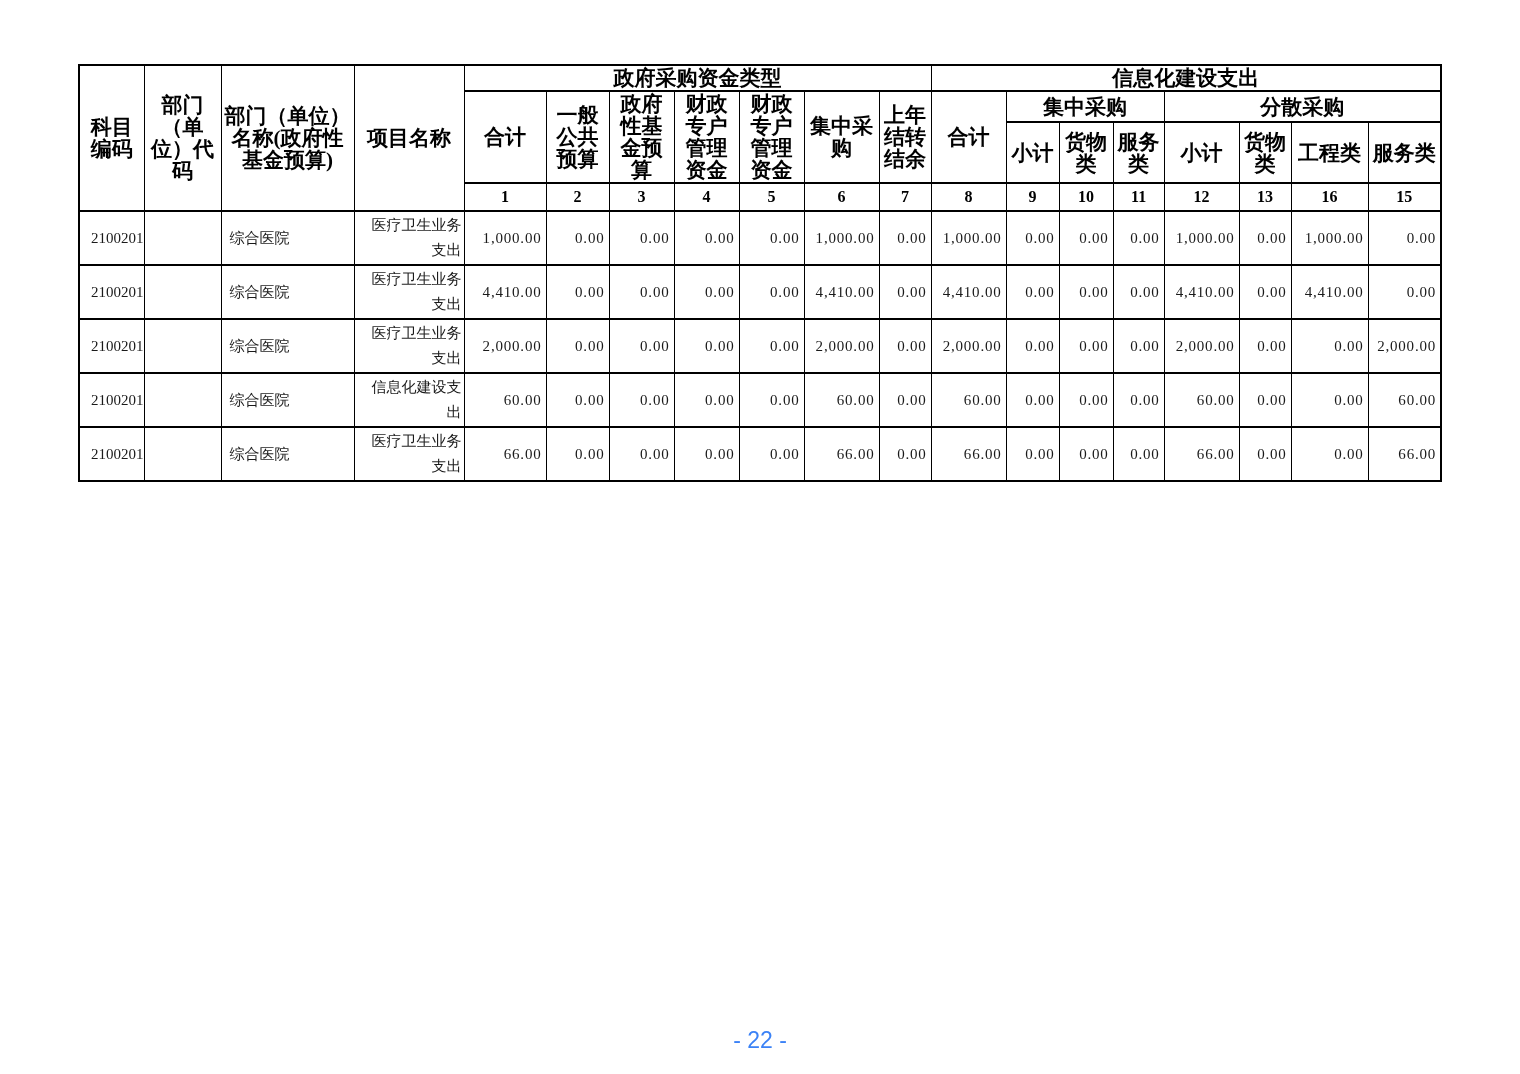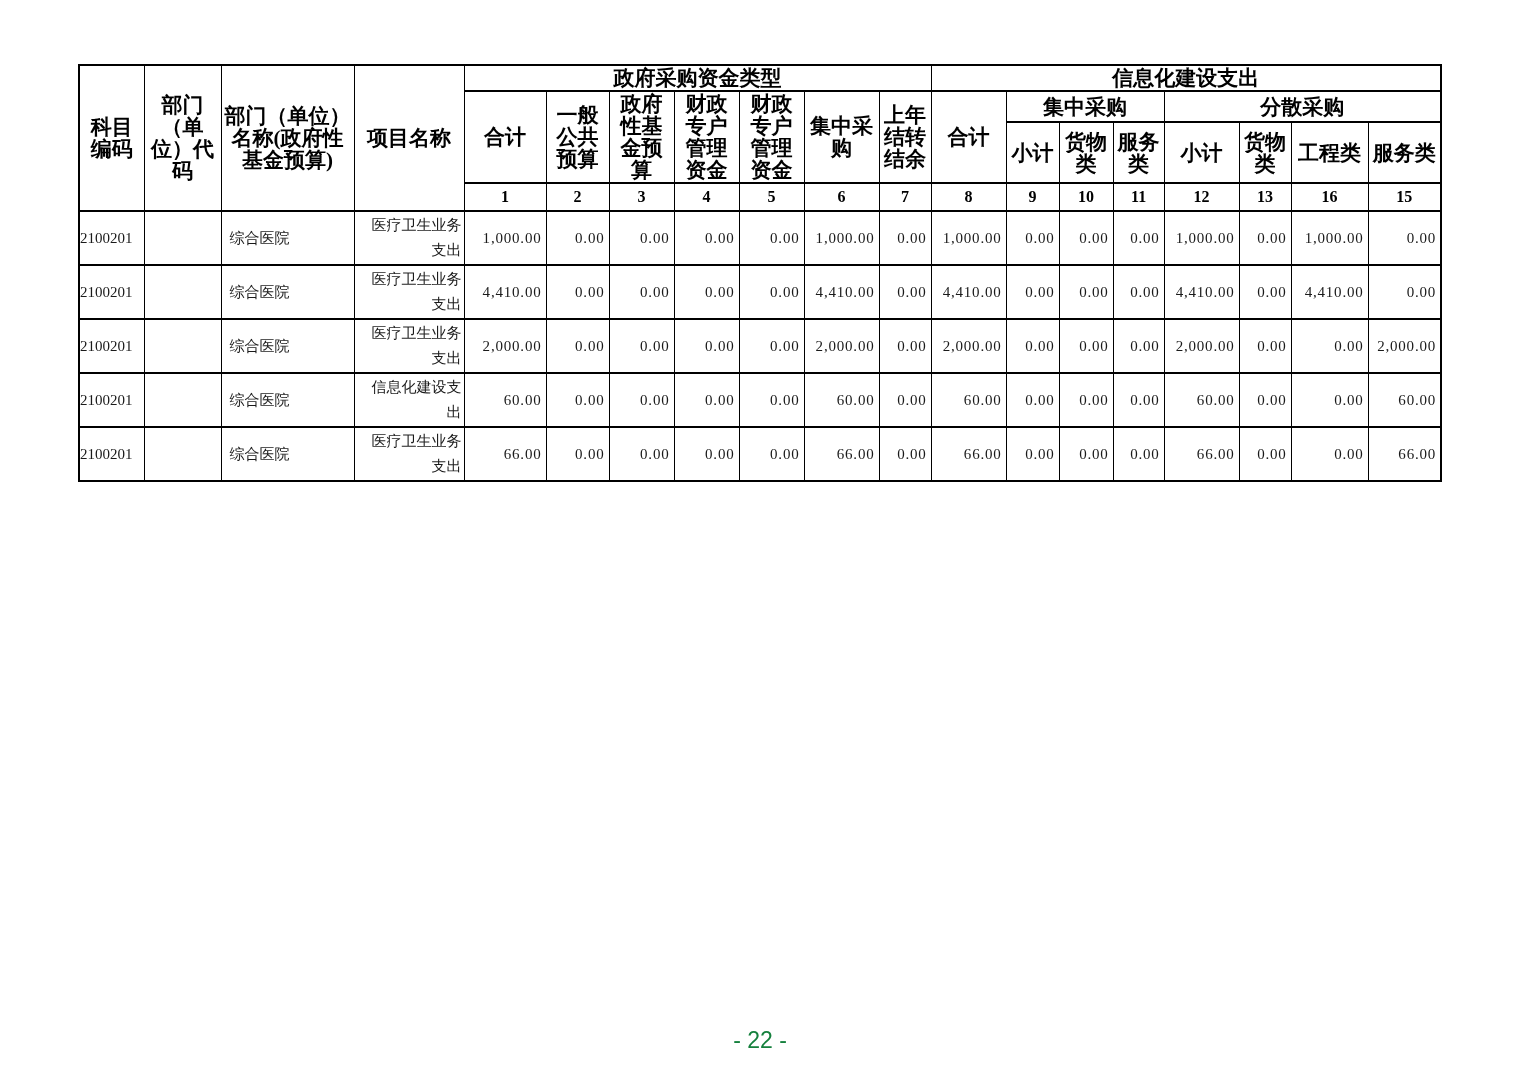--- a/index.html
+++ b/index.html
@@ -42,21 +42,21 @@
   tr.h1 { height: 26px; }
   tr.h2 { height: 26px; }
   tr.h3 { height: 50px; }
   tr.h4 { height: 28px; }
   tr.h4 th { font-size: 16px; }
   .budget tbody tr { height: 52px; }
   .budget tbody td {
     font-size: 15px;
     vertical-align: middle;
   }
-  td.c  { text-align: left; margin-top: 39px; }
+  td.c  { text-align: right; margin-top: 39px; }
   td.ln { text-align: left; padding-left: 8px; margin-top: 12px; }
   td.pn {
     text-align: right;
     padding: 1px 2px 1px 4px;
     line-height: 25px;
     text-indent: 13px;
     vertical-align: middle;
   }
   td.r {
     text-align: right;
@@ -65,21 +65,21 @@
     white-space: nowrap;
   }
   .page-num {
     position: absolute;
     left: 0;
     right: 0;
     top: 1027px;
     text-align: center;
     font-family: "Liberation Sans", "DejaVu Sans", sans-serif;
     font-size: 23px;
-    color: #15803d;
+    color: #3b82f6;
   }
 </style>
 </head>
 <body>
 
 <div class="page">
 
   <table class="budget">
     <colgroup>
       <col style="width:65px">

